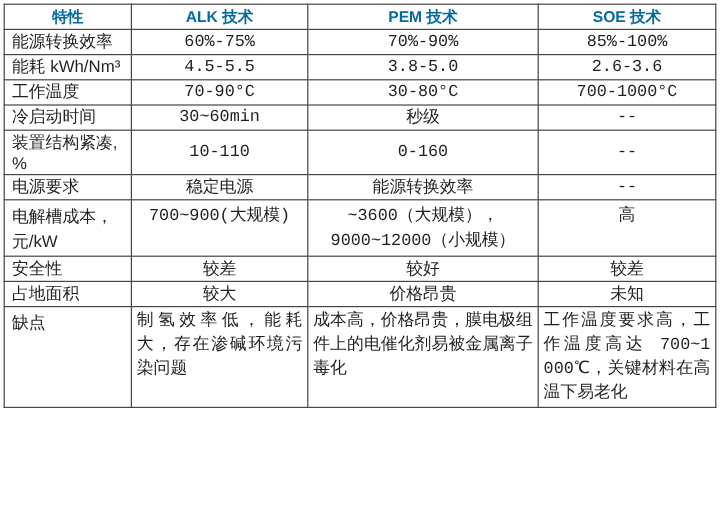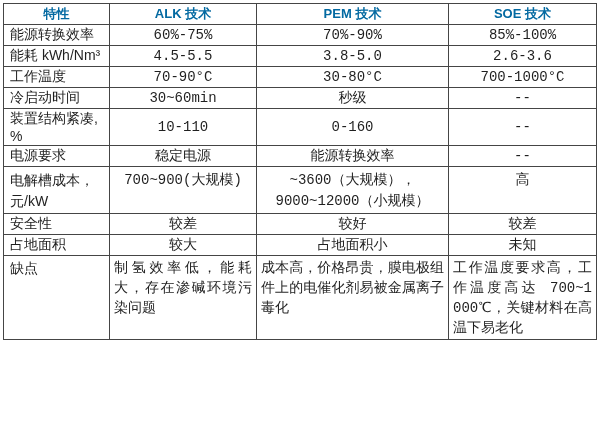--- a/index.html
+++ b/index.html
@@ -96,21 +96,21 @@
     </tr>
     <tr class="rh">
       <td class="label">安全性</td>
       <td class="val">较差</td>
       <td class="val">较好</td>
       <td class="val">较差</td>
     </tr>
     <tr class="rh">
       <td class="label">占地面积</td>
       <td class="val">较大</td>
-      <td class="val">占地面积小</td>
+      <td class="val">价格昂贵</td>
       <td class="val">未知</td>
     </tr>
     <tr class="dis">
       <td class="label">缺点</td>
       <td class="val lt">制氢效率低，能耗大，存在渗碱环境污染问题</td>
       <td class="val lt">成本高，价格昂贵，膜电极组件上的电催化剂易被金属离子毒化</td>
       <td class="val lt">工作温度要求高，工作温度高达 700~1 000℃，关键材料在高温下易老化</td>
     </tr>
   </tbody>
     </table>

